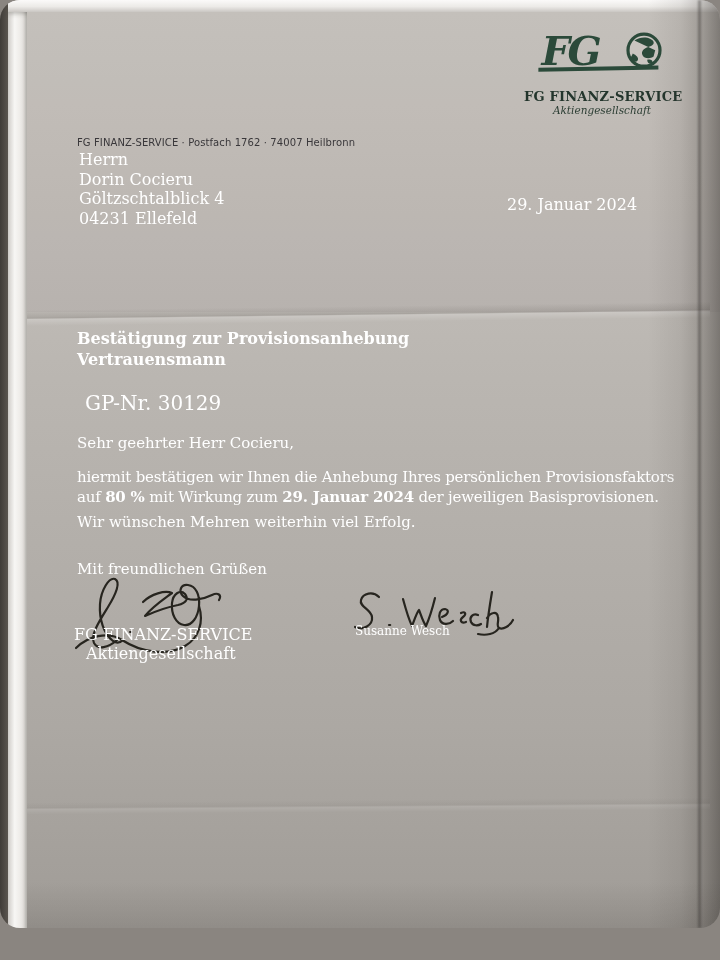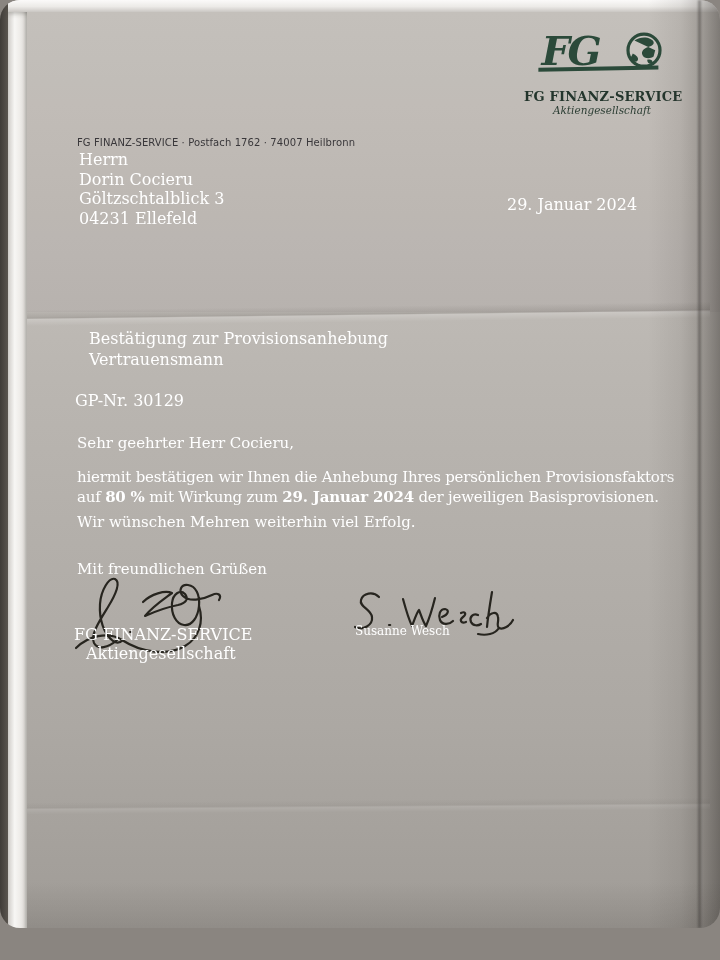--- a/index.html
+++ b/index.html
@@ -47,22 +47,22 @@
   
   .logo-block{position:absolute;left:524px;top:26px;width:156px;text-align:center;}
   .logo-company{font-family:"DejaVu Serif", serif;font-weight:700;font-size:13px;
     letter-spacing:.2px;color:#23352c;white-space:nowrap;margin-top:1px;}
   .logo-sub{font-family:"DejaVu Serif", serif;font-style:italic;font-size:10.5px;
     color:#2b3d33;margin-top:0;}
 
   .sender-line{left:77px;top:137px;font-size:10px;letter-spacing:.1px;white-space:nowrap;color:#39373a;}
   .address{left:79px;top:150px;font-size:16px;line-height:19.5px;}
   .date{left:507px;top:195px;font-size:16px;}
-  .subject{left:77px;top:328px;font-size:16px;line-height:21px;font-weight:400;margin-left:12px;}
-  .reference{left:75px;top:391px;font-size:16px;}
+  .subject{left:77px;top:328px;font-size:16px;line-height:21px;font-weight:700;}
+  .reference{left:85px;top:391px;font-size:20px;}
   .salutation{left:77px;top:434px;font-size:15px;}
   .body-par{left:77px;top:467px;font-size:15px;line-height:20px;letter-spacing:-.2px;white-space:nowrap;}
   .wish{left:77px;top:513px;font-size:15px;}
   .closing{left:77px;top:560px;font-size:15px;}
   .signer-company-1{left:74px;top:625px;font-size:16px;}
   .signer-company-2{left:86px;top:644px;font-size:16px;}
   .signer-name{left:355px;top:624px;font-size:12px;}
 
   .sig{position:absolute;pointer-events:none;}
   .sig path{fill:none;stroke:#27251f;stroke-width:2.2;stroke-linecap:round;stroke-linejoin:round;}
@@ -102,21 +102,21 @@
       </g>
     </svg>
     <div class="logo-company">FG FINANZ-SERVICE</div>
     <div class="logo-sub">Aktiengesellschaft</div>
   </div>
 
   <div class="abs sans sender-line">FG FINANZ-SERVICE · Postfach 1762 · 74007 Heilbronn</div>
   <div class="abs serif address">
     <div>Herrn</div>
     <div>Dorin Cocieru</div>
-    <div>Göltzschtalblick 3</div>
+    <div>Göltzschtalblick 4</div>
     <div>04231 Ellefeld</div>
   </div>
 
   <div class="abs serif date">29. Januar 2024</div>
 
   <div class="abs serif subject">
     <div>Bestätigung zur Provisionsanhebung</div>
     <div>Vertrauensmann</div>
   </div>
 

